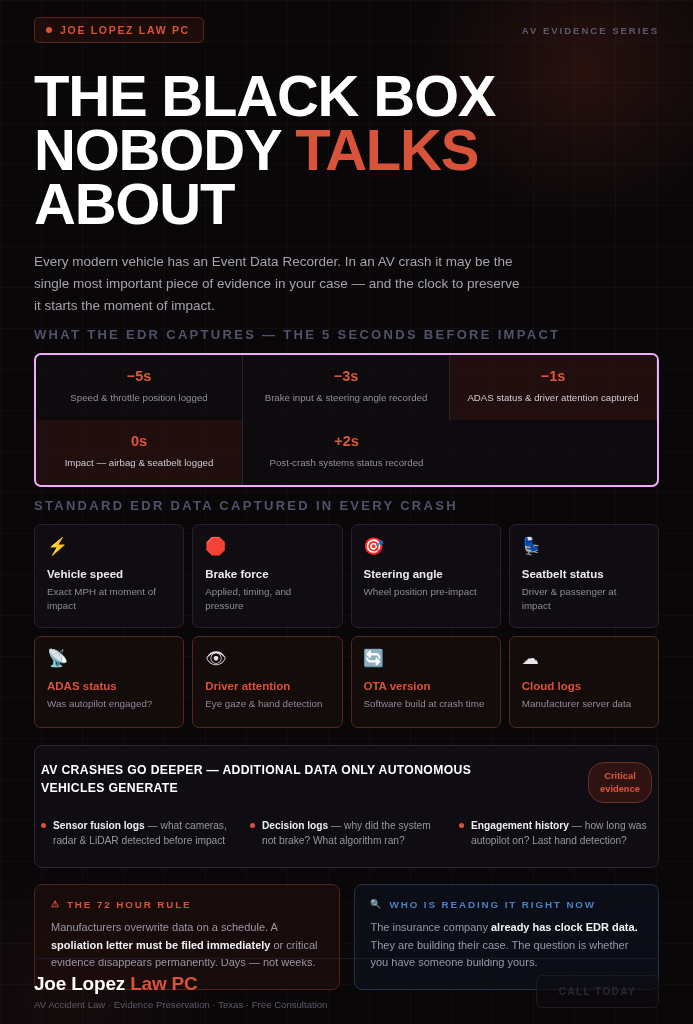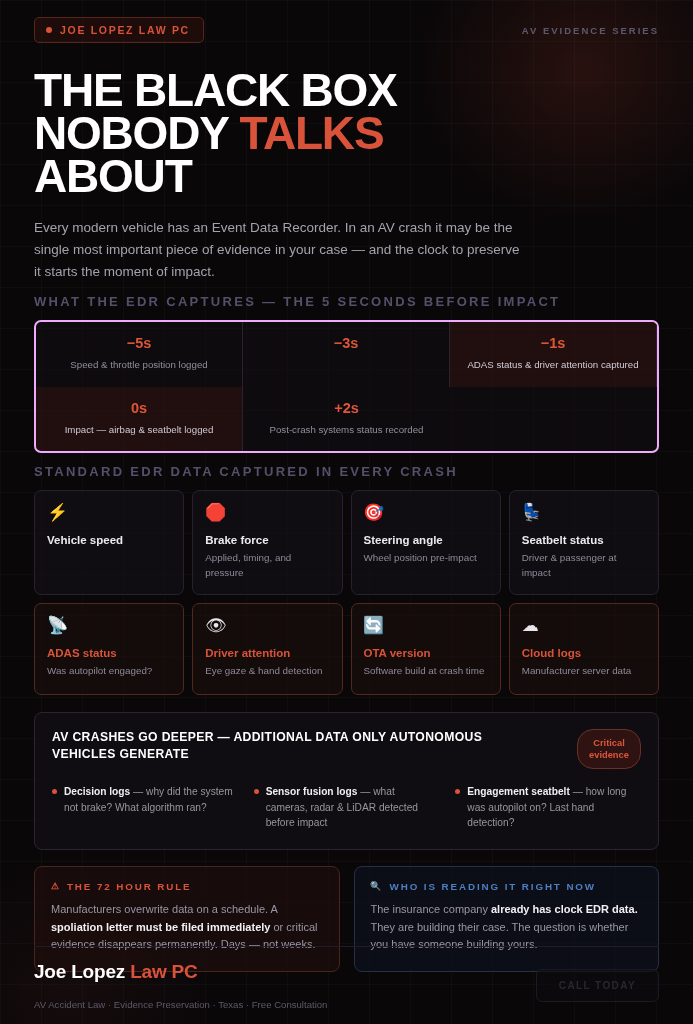--- a/index.html
+++ b/index.html
@@ -40,21 +40,21 @@
     background:rgba(60,20,14,0.38);
     padding:6px 13px 6px 11px;
     font-size:10.5px; font-weight:bold; letter-spacing:1.7px; color:#d9533a;
   }
   .brand-dot{ width:6px; height:6px; border-radius:50%; background:#d9533a; display:inline-block; }
   .series-label{ font-size:9.5px; font-weight:bold; letter-spacing:2.0px; color:#5e5a6e; }
 
   
   .hero-title{
     margin-top:26px;
-    font-size:46px; line-height:0.93; font-weight:bold;
+    font-size:58px; line-height:0.93; font-weight:bold;
     letter-spacing:-1.2px; color:#ffffff; text-transform:uppercase;
   }
   .hero-title .accent{ color:#d9533a; }
   .hero-sub{
     margin-top:20px; max-width:492px;
     font-size:13.5px; line-height:1.62; color:#a5a2ad;
   }
 
   
   .sec-label{
@@ -93,21 +93,21 @@
   .card-icon{ font-size:17px; line-height:1; display:block; margin-bottom:13px; }
   .card-title{ font-size:11.5px; font-weight:bold; color:#eceaf0; margin-bottom:5px; }
   .card.alert .card-title{ color:#d9533a; }
   .card-desc{ font-size:9.8px; line-height:1.45; color:#8d8a99; }
 
   
   .av-panel{
     margin-top:17px;
     border:1px solid #2c2433; border-radius:8px;
     background:rgba(17,14,20,0.85);
-    padding:16px 17px 18px;
+    padding:16px 6px 18px;
     position:relative;
   }
   .av-head{ display:flex; align-items:flex-start; justify-content:space-between; gap:14px; }
   .av-title{
     font-size:12.2px; font-weight:bold; letter-spacing:0.35px; line-height:1.42;
     color:#ffffff; text-transform:uppercase; max-width:470px;
   }
   .av-badge{
     flex:none; width:64px; text-align:center;
     border:1px solid #6b3123; border-radius:16px;
@@ -136,21 +136,21 @@
   .panel-body b{ color:#f2f0f5; }
 
   
   .footer{
     position:absolute; left:34px; right:34px; bottom:14px;
     border-top:1px solid #221c28; padding-top:14px;
     display:flex; align-items:center; justify-content:space-between;
   }
   .f-name{ font-size:19px; font-weight:bold; color:#ffffff; letter-spacing:-0.2px; }
   .f-name .accent{ color:#d9533a; }
-  .f-meta{ font-size:9.6px; color:#5c5968; margin-top:16px; }
+  .f-meta{ font-size:9.6px; color:#5c5968; margin-top:4px; }
   .cta{
     border:1px solid #1d1a22; border-radius:6px;
     background:rgba(14,12,16,0.6);
     color:#2a2730; font-size:10px; font-weight:bold; letter-spacing:1.4px;
     padding:10px 22px;
   }
 </style>
 </head>
 <body>
 
@@ -178,20 +178,21 @@
 
   <div class="timeline-wrap">
     <div class="sec-label" style="margin-bottom:11px">WHAT THE EDR CAPTURES — THE 5 SECONDS BEFORE IMPACT</div>
     <div class="timeline" id="timeline">
         <div class="tl-cell">
           <div class="tl-t">−5s</div>
           <div class="tl-d">Speed &amp; throttle position logged</div>
         </div>
         <div class="tl-cell">
           <div class="tl-t">−3s</div>
+          <div class="tl-d">Brake input &amp; steering angle recorded</div>
         </div>
         <div class="tl-cell hot">
           <div class="tl-t">−1s</div>
           <div class="tl-d">ADAS status &amp; driver attention captured</div>
         </div>
         <div class="tl-cell hot">
           <div class="tl-t">0s</div>
           <div class="tl-d">Impact — airbag &amp; seatbelt logged</div>
         </div>
         <div class="tl-cell">
@@ -200,20 +201,21 @@
         </div>
       </div>
   </div>
 
   <div class="grid-wrap">
     <div class="sec-label" style="margin-bottom:11px">STANDARD EDR DATA CAPTURED IN EVERY CRASH</div>
     <div class="cards" id="cards-row1">
         <div class="card">
           <span class="card-icon">⚡</span>
           <div class="card-title">Vehicle speed</div>
+          <div class="card-desc">Exact MPH at moment of impact</div>
         </div>
         <div class="card">
           <span class="card-icon">🛑</span>
           <div class="card-title">Brake force</div>
           <div class="card-desc">Applied, timing, and pressure</div>
         </div>
         <div class="card">
           <span class="card-icon">🎯</span>
           <div class="card-title">Steering angle</div>
           <div class="card-desc">Wheel position pre-impact</div>
@@ -249,29 +251,29 @@
   </div>
 
   <div class="av-panel">
     <div class="av-head">
       <div class="av-title">AV CRASHES GO DEEPER — ADDITIONAL DATA ONLY AUTONOMOUS VEHICLES GENERATE</div>
       <div class="av-badge">Critical evidence</div>
     </div>
     <div class="av-cols" id="av-cols">
         <div class="av-item">
           <span class="av-bullet"></span>
-          <div class="av-text"><b>Decision logs</b><span> — why did the system not brake? What algorithm ran?</span></div>
+          <div class="av-text"><b>Sensor fusion logs</b><span> — what cameras, radar &amp; LiDAR detected before impact</span></div>
         </div>
         <div class="av-item">
           <span class="av-bullet"></span>
-          <div class="av-text"><b>Sensor fusion logs</b><span> — what cameras, radar &amp; LiDAR detected before impact</span></div>
+          <div class="av-text"><b>Decision logs</b><span> — why did the system not brake? What algorithm ran?</span></div>
         </div>
         <div class="av-item">
           <span class="av-bullet"></span>
-          <div class="av-text"><b>Engagement seatbelt</b><span> — how long was autopilot on? Last hand detection?</span></div>
+          <div class="av-text"><b>Engagement history</b><span> — how long was autopilot on? Last hand detection?</span></div>
         </div>
       </div>
   </div>
 
   <div class="bottom" id="bottom-panels">
       <div class="panel panel-red">
         <div class="panel-head">
           <span style="font-size: 9px;">⚠</span>
           <span>THE 72 HOUR RULE</span>
         </div>

